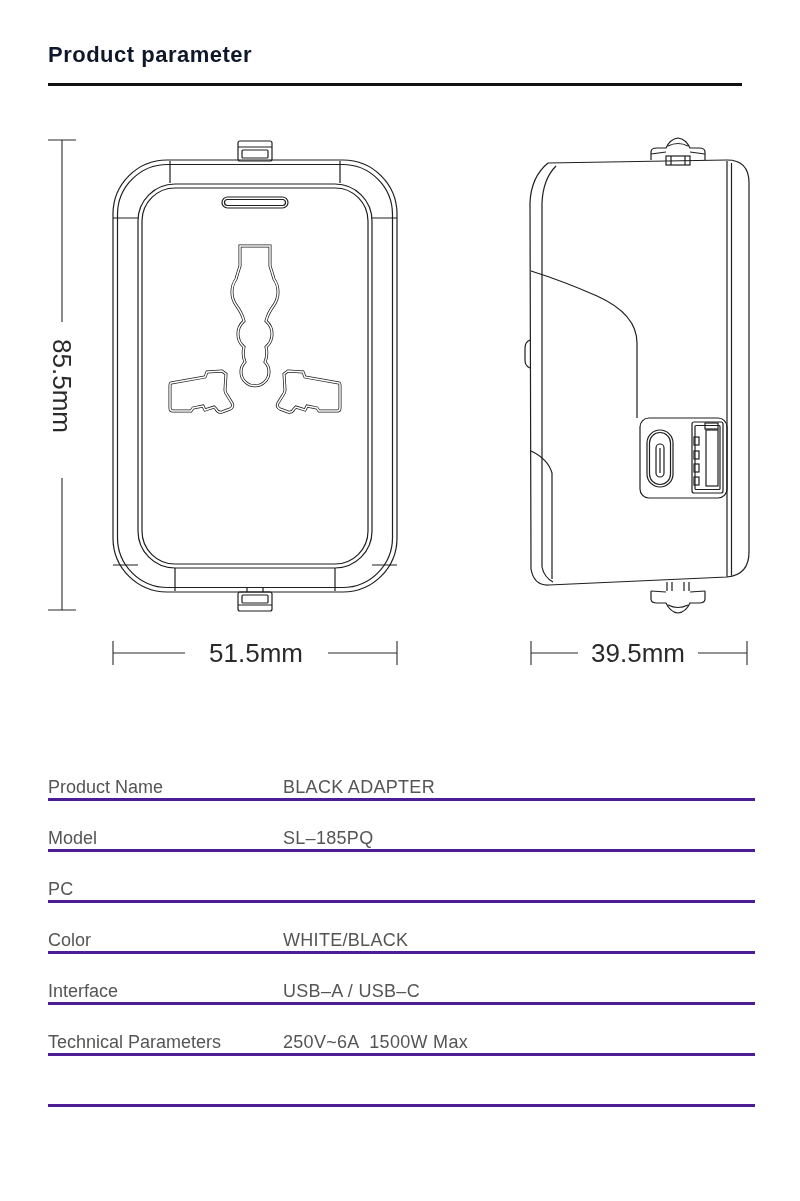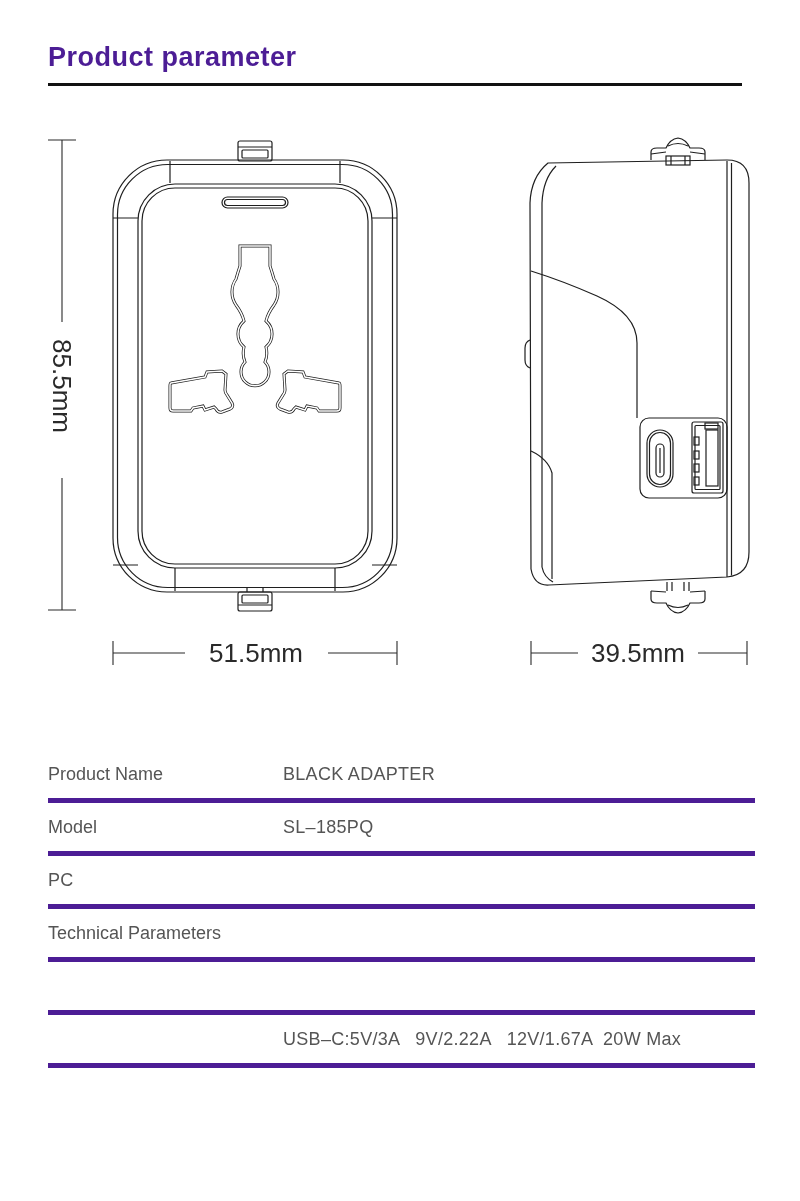--- a/index.html
+++ b/index.html
@@ -1,22 +1,22 @@
 <!DOCTYPE html>
 <html><head>
 <meta charset="utf-8">
 <style>
   html,body{margin:0;padding:0;background:#ffffff;}
   body{width:800px;height:1201px;position:relative;font-family:"Liberation Sans",sans-serif;overflow:hidden;}
-  .page-title{position:absolute;left:48px;top:42px;font-size:27px;font-weight:bold;color:#4c1d95;letter-spacing:.5px;}
+  .page-title{position:absolute;left:48px;top:42px;font-size:22px;font-weight:bold;color:#0f172a;letter-spacing:.5px;}
   .title-rule{position:absolute;left:48px;top:83px;width:694px;height:3px;background:#111;}
   .drawing-svg{position:absolute;left:0;top:0;}
   .dim-label{font-family:"Liberation Sans",sans-serif;font-size:26px;fill:#2a2a2a;}
   .spec-table{position:absolute;left:48px;top:750px;width:707px;color:#555555;font-size:18px;}
-  .spec-row{display:flex;align-items:center;height:48px;border-bottom:5px solid #4c1d95;}
+  .spec-row{display:flex;align-items:flex-end;height:48px;border-bottom:3px solid #4c1d95;}
   .spec-label{width:235px;flex:0 0 235px;white-space:pre-wrap;}
   .spec-value{white-space:pre-wrap;letter-spacing:.3px;}
 </style>
 </head>
 <body>
 
 <div class="page-title">Product parameter</div>
 <div class="title-rule"></div>
 
 <svg class="drawing-svg" width="800" height="700" viewBox="0 0 800 700" xmlns="http://www.w3.org/2000/svg">
@@ -113,21 +113,26 @@
     <div class="spec-value">BLACK ADAPTER</div>
   </div>
   <div class="spec-row">
     <div class="spec-label">Model</div>
     <div class="spec-value">SL–185PQ</div>
   </div>
   <div class="spec-row">
     <div class="spec-value">PC</div>
   </div>
   <div class="spec-row">
-    <div class="spec-label">Technical Parameters</div>
+    <div class="spec-label">Color</div>
+    <div class="spec-value">WHITE/BLACK</div>
   </div>
   <div class="spec-row">
+    <div class="spec-label">Interface</div>
+    <div class="spec-value">USB–A / USB–C</div>
   </div>
   <div class="spec-row">
-    <div class="spec-label"></div>
-    <div class="spec-value">USB–C:5V/3A   9V/2.22A   12V/1.67A  20W Max</div>
+    <div class="spec-label">Technical Parameters</div>
+    <div class="spec-value">250V~6A  1500W Max</div>
+  </div>
+  <div class="spec-row">
   </div>
 </div>
 
 </body></html>

